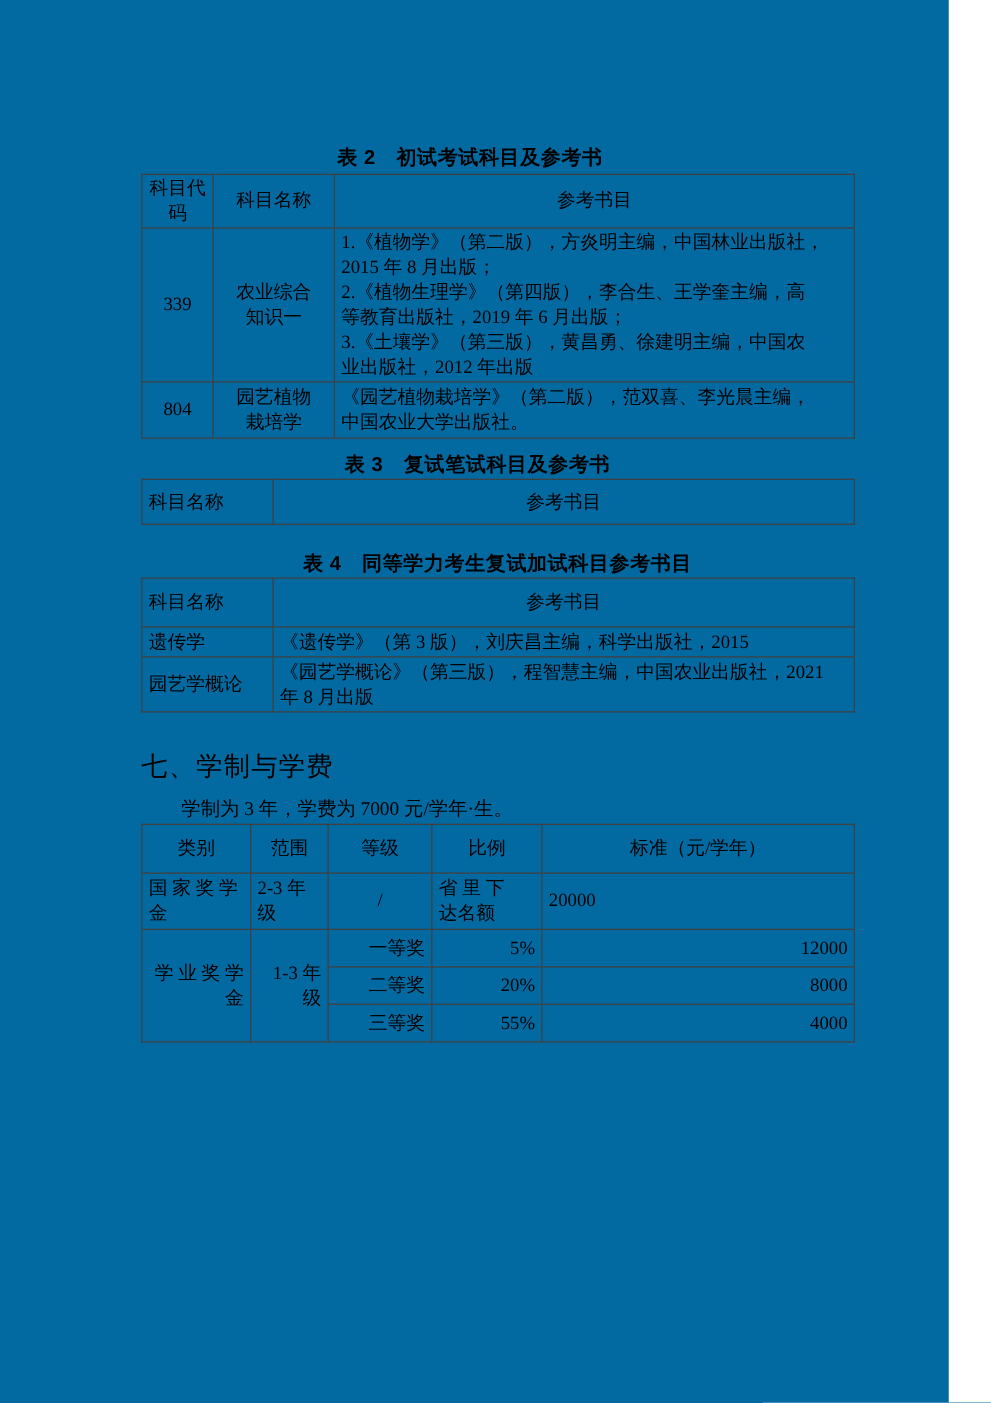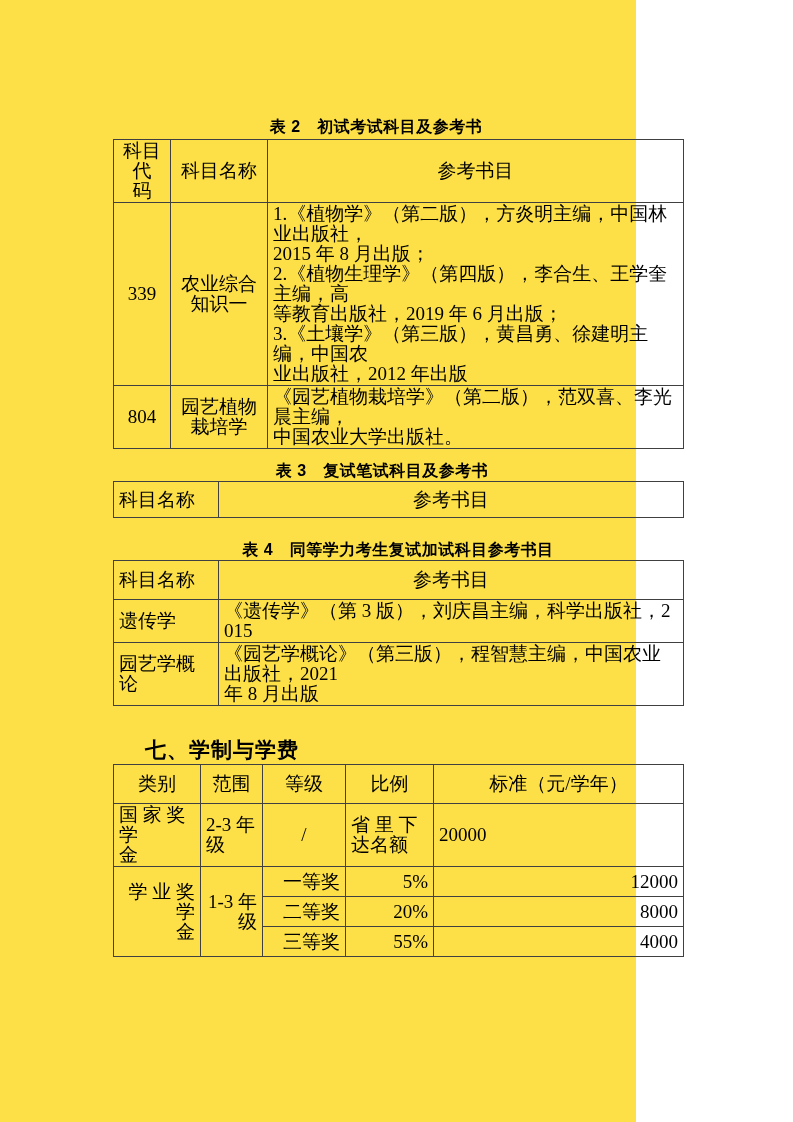--- a/index.html
+++ b/index.html
@@ -5,22 +5,22 @@
   html, body { margin: 0; padding: 0; }
   body {
     width: 793px; height: 1122px;
     background: #ffffff;
     color: #000000;
     font-family: "Liberation Serif", "DejaVu Serif", serif;
     overflow: hidden;
   }
   .page {
     position: relative;
-    width: 636px; height: 1122px;
-    background: #fde047;
+    width: 759px; height: 1122px;
+    background: #0369a1;
   }
   .content {
     position: absolute;
     left: 113px; top: 0;
     width: 570px;
     padding-top: 117px;
   }
   .tbl-title {
     height: 20px; line-height: 20px;
     font-size: 16px; font-weight: bold;
@@ -33,21 +33,21 @@
   .shift-c { transform: translateX(-35px); }
   .t2-title { margin-bottom: 2px; }
   .t3-title { margin-top: 12px; }
   .t4-title { margin-top: 22px; }
   .sch-title { margin-top: 28px; margin-bottom: 4px; }
 
   table.doc-table {
     border-collapse: collapse;
     table-layout: fixed;
     width: 570px;
-    font-size: 19px;
+    font-size: 15px;
     line-height: 20px;
     padding-left: 20px;
   }
   table.doc-table td {
     border: 1px solid #404040;
     padding: 1px 5px;
     vertical-align: middle;
     white-space: pre-wrap;
     word-break: break-all;
   }
@@ -60,23 +60,22 @@
   tr.h40 td { height: 38px; }
   tr.h122 td { height: 120px; }
   tr.h44 td { height: 42px; }
   tr.h35 td { height: 33px; }
   tr.h43 td { height: 41px; }
   tr.h38 td { height: 36px; }
   tr.h23 td { height: 21px; font-family: Liberation Serif, serif; }
   tr.h29 td { height: 27px; text-align: right; }
 
   .heading {
-    margin-left: 32px;
     font-family: "Liberation Sans", "DejaVu Sans", sans-serif;
-    font-weight: bold;
+    font-weight: normal;
     font-size: 21px;
     line-height: 28px;
     letter-spacing: 1px;
   }
   .h7 { margin-top: 30px; }
   .h8 { margin-top: 9px; }
   .body-text {
     margin-top: 9px;
     margin-left: 32px;
     font-size: 15.5px;
@@ -158,20 +157,21 @@
       </tr>
       <tr class="h43">
         <td class="l top">园艺学概论</td>
         <td class="l top">《园艺学概论》（第三版），程智慧主编，中国农业出版社，2021
 年 8 月出版</td>
       </tr>
     </tbody>
       </table>
 
     <div class="heading h7">七、学制与学费</div>
+    <div class="body-text">学制为 3 年，学费为 7000 元/学年·生。</div>
 
 
     <table class="doc-table">
       <colgroup>
           <col style="width:87px">
           <col style="width:62px">
           <col style="width:83px">
           <col style="width:88px">
           <col style="width:250px">
         </colgroup>

